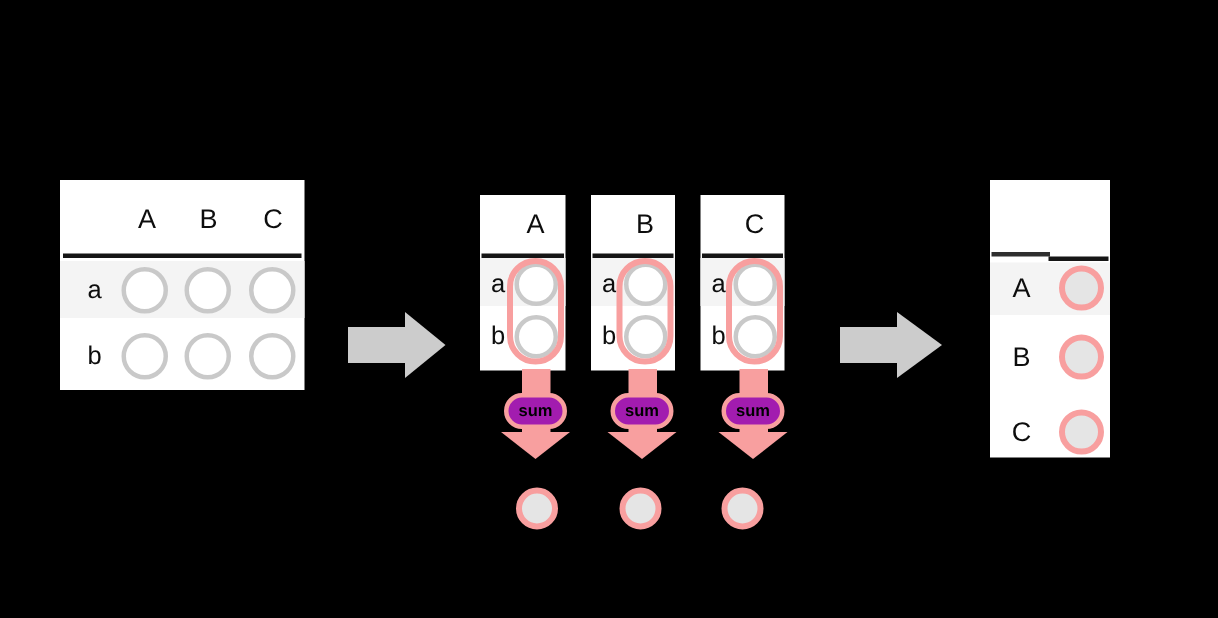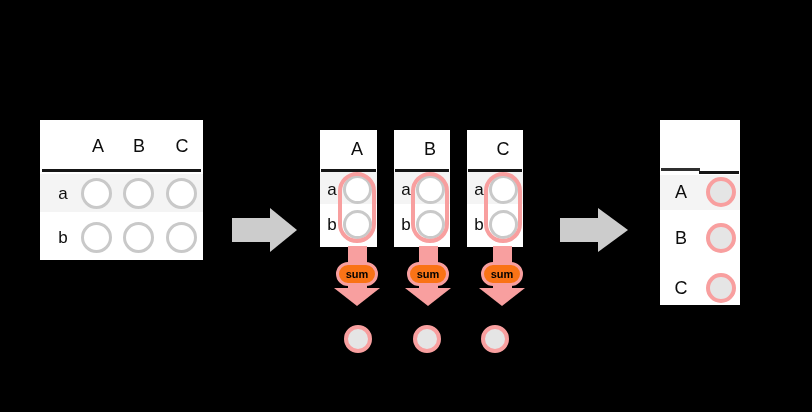--- a/index.html
+++ b/index.html
@@ -18,21 +18,21 @@
   .circle{position:absolute;border-radius:50%;box-sizing:border-box;}
   .circle.src{width:31px;height:31px;border:3px solid var(--gcirc);background:#ffffff;}
   .circle.mini{width:29px;height:29px;border:3px solid var(--gcirc);background:#ffffff;}
   .circle.res{width:30px;height:30px;border:4px solid var(--pink);background:var(--fillc);}
   .circle.sumres{width:28px;height:28px;border:4px solid var(--pink);background:var(--fillc);}
   .capsule{position:absolute;box-sizing:border-box;width:38px;height:71px;border:4px solid var(--pink);border-radius:20px;background:transparent;}
   .garrow-shaft{position:absolute;background:var(--garrow,#ccc);}
   .garrow-head{position:absolute;width:0;height:0;}
   .parrow-shaft{position:absolute;background:var(--pink);}
   .parrow-head{position:absolute;width:0;height:0;border-left:23px solid transparent;border-right:23px solid transparent;border-top:18px solid var(--pink);}
-  .sumbadge{position:absolute;box-sizing:border-box;background:#f97316;border:3px solid var(--pink);border-radius:13px;display:flex;align-items:center;justify-content:center;font-size:11px;font-weight:bold;color:#000;}
+  .sumbadge{position:absolute;box-sizing:border-box;background:#a21caf;border:3px solid var(--pink);border-radius:13px;display:flex;align-items:center;justify-content:center;font-size:11px;font-weight:bold;color:#000;}
 </style>
 </head>
 <body>
 
 <div id="canvas">
 
   <div class="tbl" style="left:40px;top:120px;width:163px;height:140px;">
     <span class="hletter" style="left:58px;top:17px;">A</span>
     <span class="hletter" style="left:99px;top:17px;">B</span>
     <span class="hletter" style="left:142px;top:17px;">C</span>

